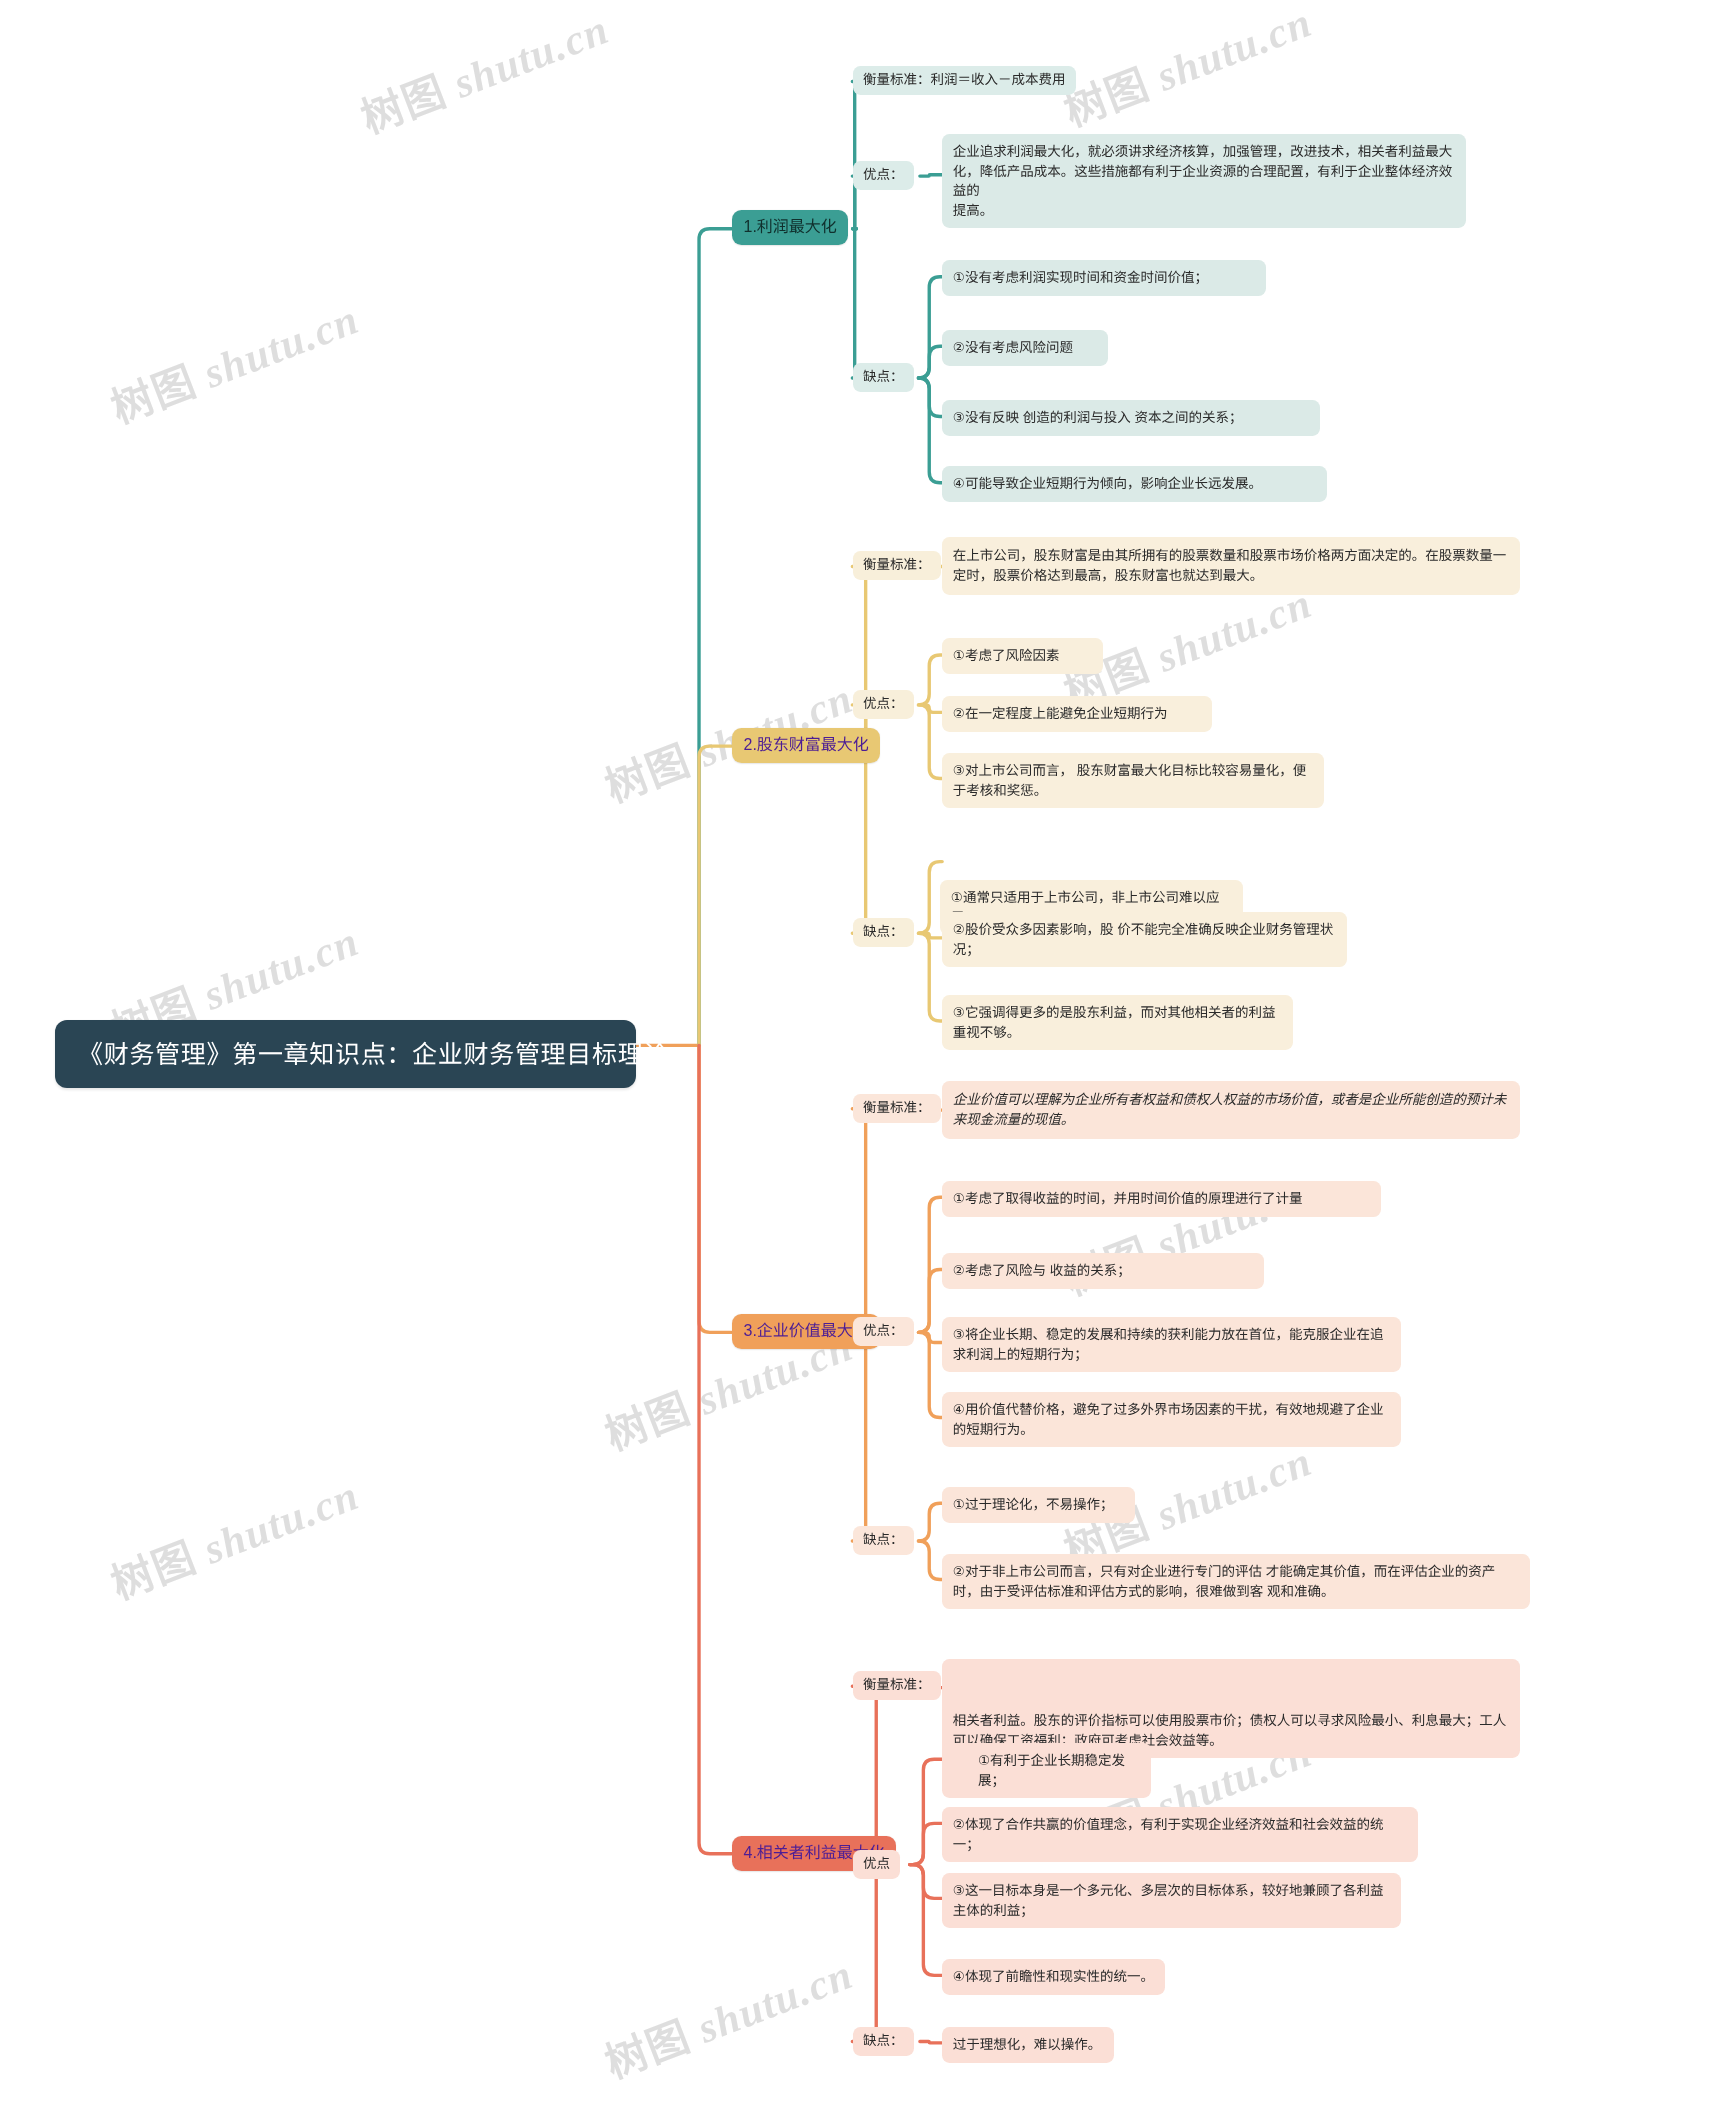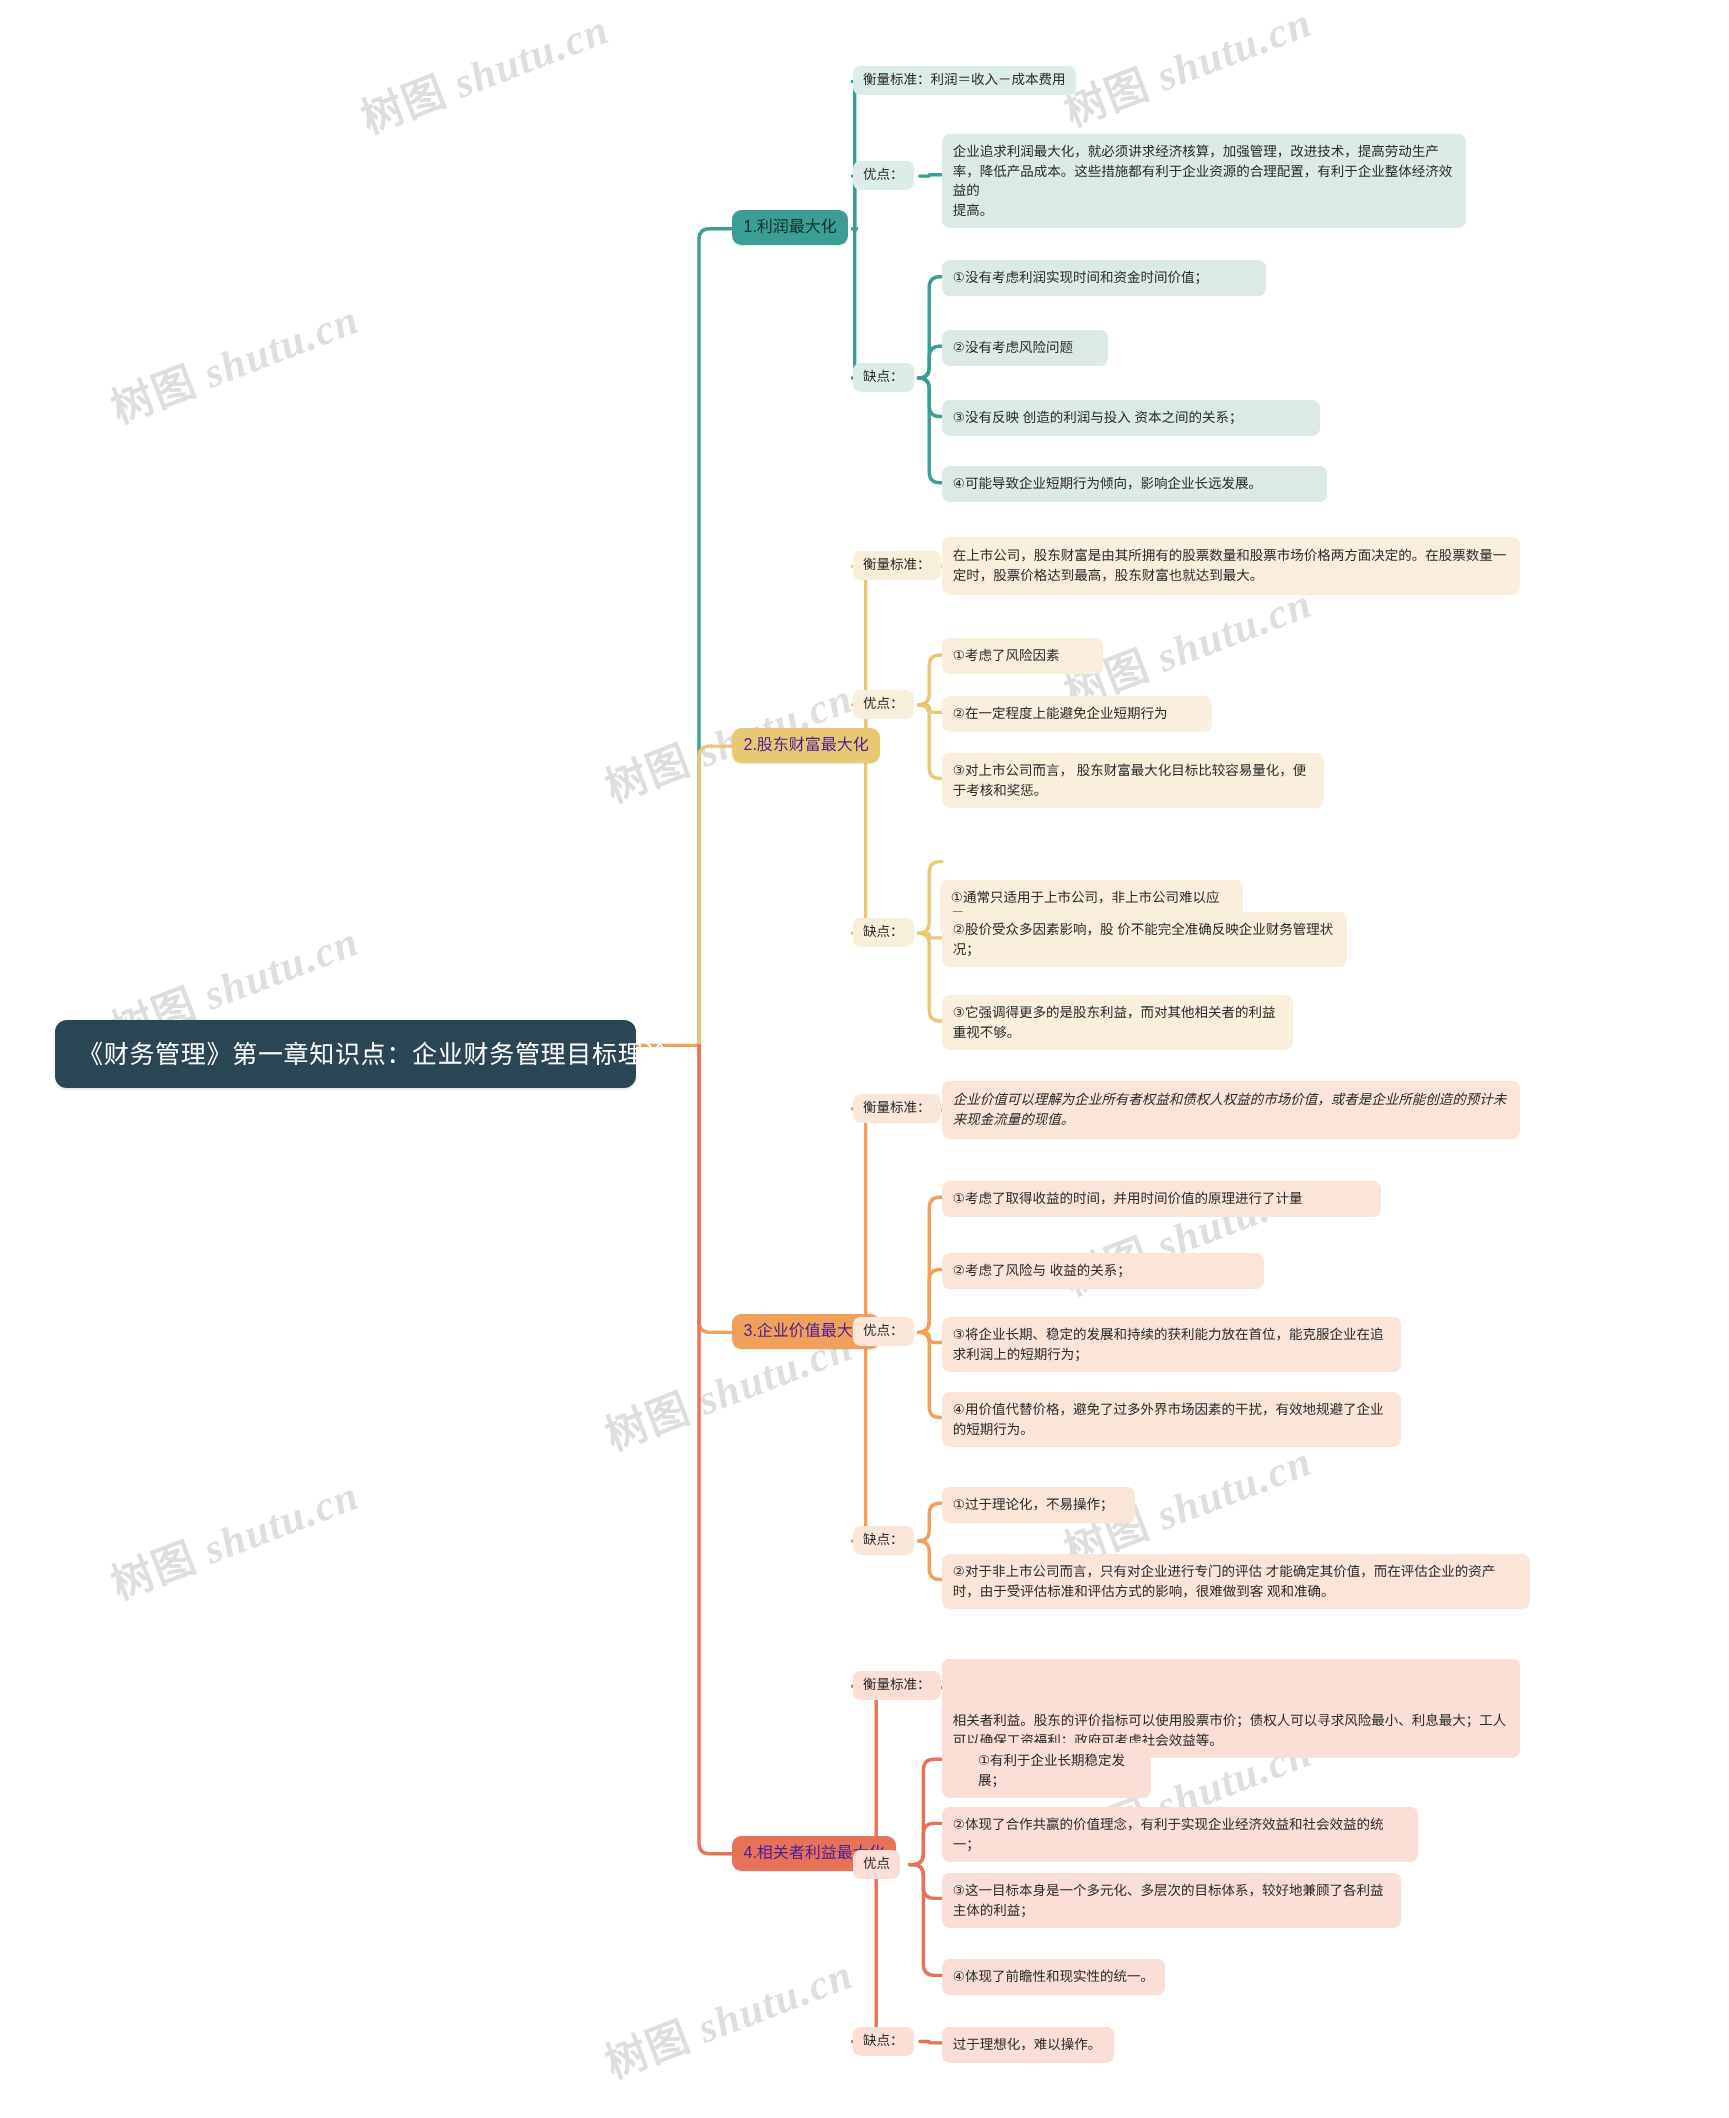--- a/index.html
+++ b/index.html
@@ -137,21 +137,21 @@
       <div class="node lvl1 c1" style="left: 732px; top: 210px;">
         <span class="txt">1.利润最大化</span>
       </div>
       <div class="node lvl2 c1" style="left: 853px; top: 66px;">
         <span class="txt">衡量标准：利润＝收入－成本费用</span>
       </div>
       <div class="node lvl2 c1" style="left: 853px; top: 161px;">
         <span class="txt">优点：</span>
       </div>
       <div class="node leaf c1" style="left: 942px; top: 134px; width: 524px; min-height: 81px;">
-        <span class="txt" style="white-space: pre-wrap;">企业追求利润最大化，就必须讲求经济核算，加强管理，改进技术，提高劳动生产率，降低产品成本。这些措施都有利于企业资源的合理配置，有利于企业整体经济效益的
+        <span class="txt" style="white-space: pre-wrap;">企业追求利润最大化，就必须讲求经济核算，加强管理，改进技术，相关者利益最大化，降低产品成本。这些措施都有利于企业资源的合理配置，有利于企业整体经济效益的
 提高。</span>
       </div>
       <div class="node lvl2 c1" style="left: 853px; top: 363px;">
         <span class="txt">缺点：</span>
       </div>
       <div class="node leaf c1" style="left: 942px; top: 260px; width: 324px; min-height: 32px;">
         <span class="txt" style="white-space: pre-wrap;">①没有考虑利润实现时间和资金时间价值；</span>
       </div>
       <div class="node leaf c1" style="left: 942px; top: 330px; width: 166px; min-height: 32px;">
         <span class="txt" style="white-space: pre-wrap;">②没有考虑风险问题</span>

